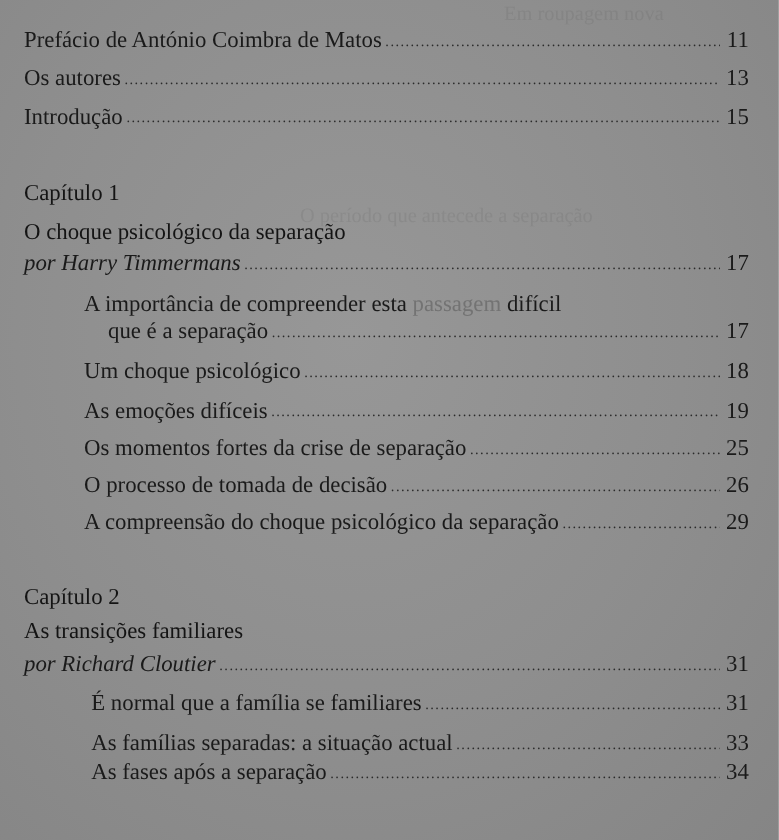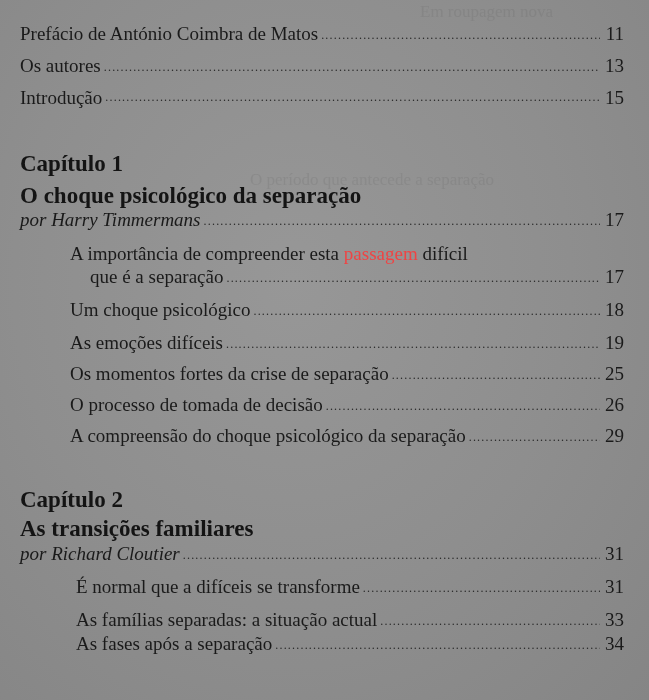--- a/index.html
+++ b/index.html
@@ -47,28 +47,28 @@
     .row .leader::before {
       content: "........................................................................................................................................................................................................................................";
     }
     .row .page-num {
       flex: 0 0 auto;
       text-align: right;
       min-width: 20px;
     }
     .heading {
       position: absolute;
-      font-size: 23px;
-      font-weight: bold;
+      font-size: 19px;
+      font-weight: normal;
       line-height: 1;
       white-space: nowrap;
       color: #141414;
     }
     .italic { font-style: italic; }
-    .faint { color: #ef4444; }
+    .faint { color: #737373; }
     .bleed {
       position: absolute;
       color: rgba(60,60,60,0.10);
       font-size: 17px;
       white-space: nowrap;
       pointer-events: none;
     }
   </style>
 </head>
 <body>
@@ -81,21 +81,21 @@
   <div class="row" style="left:20px; top:24px; width:604px;">
     <span class="label">Prefácio de António Coimbra de Matos</span>
     <span class="leader"></span>
     <span class="page-num">11</span>
   </div>
   <div class="row" style="left:20px; top:56px; width:604px;">
     <span class="label">Os autores</span>
     <span class="leader"></span>
     <span class="page-num">13</span>
   </div>
-  <div class="row" style="left:20px; top:88px; width:604px;align-items:center;">
+  <div class="row" style="left:20px; top:88px; width:604px;">
     <span class="label">Introdução</span>
     <span class="leader"></span>
     <span class="page-num">15</span>
   </div>
 
   <div class="heading" style="left:20px; top:152px;">Capítulo 1</div>
   <div class="heading" style="left:20px; top:184px;">O choque psicológico da separação</div>
 
   <div class="row" style="left:20px; top:210px; width:604px;">
     <span class="label italic">por Harry Timmermans</span>
@@ -141,21 +141,21 @@
   <div class="heading" style="left:20px; top:488px;">Capítulo 2</div>
   <div class="heading" style="left:20px; top:517px;">As transições familiares</div>
 
   <div class="row" style="left:20px; top:544px; width:604px;justify-content:center;">
     <span class="label italic">por Richard Cloutier</span>
     <span class="leader"></span>
     <span class="page-num">31</span>
   </div>
 
   <div class="row" style="left:76px; top:577px; width:548px;">
-    <span class="label">É normal que a difíceis se transforme</span>
+    <span class="label">É normal que a família se familiares</span>
     <span class="leader"></span>
     <span class="page-num">31</span>
   </div>
   <div class="row" style="left:76px; top:610px; width:548px;">
     <span class="label">As famílias separadas: a situação actual</span>
     <span class="leader"></span>
     <span class="page-num">33</span>
   </div>
   <div class="row" style="left:76px; top:634px; width:548px;">
     <span class="label">As fases após a separação</span>

